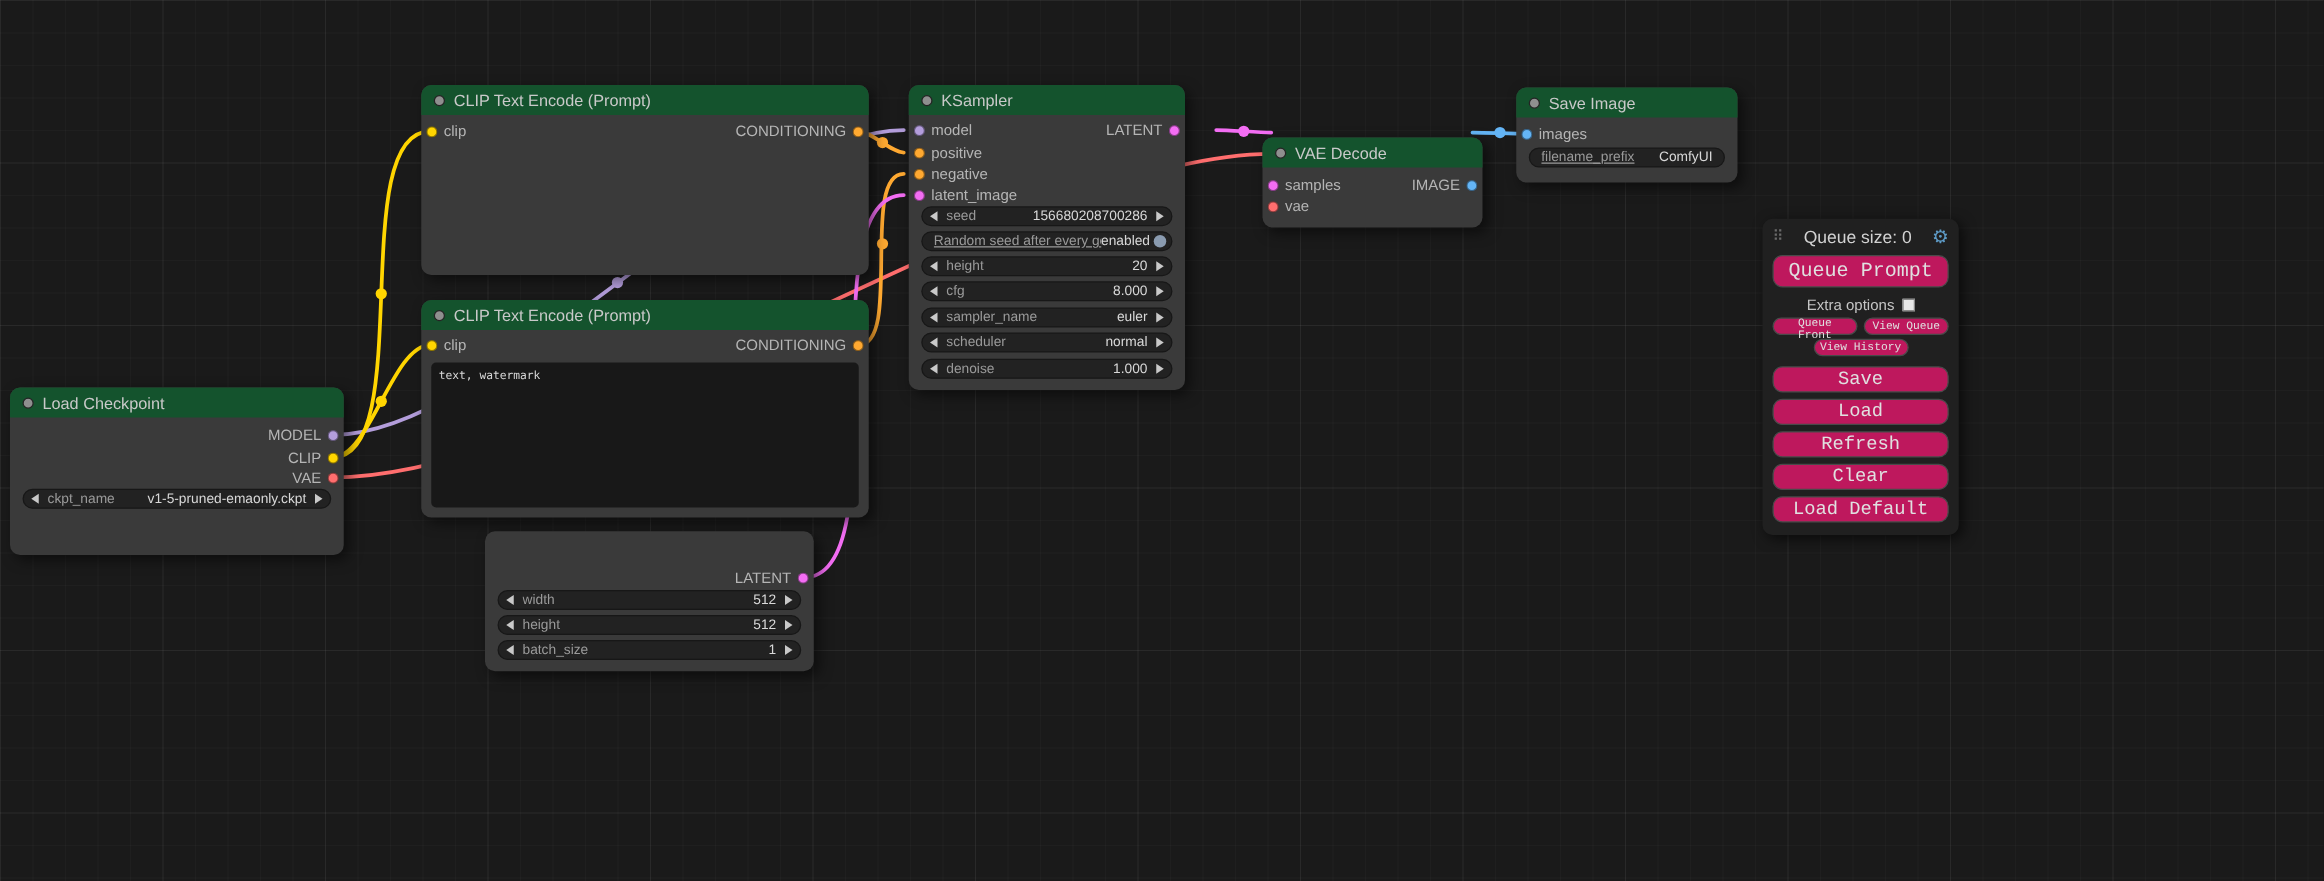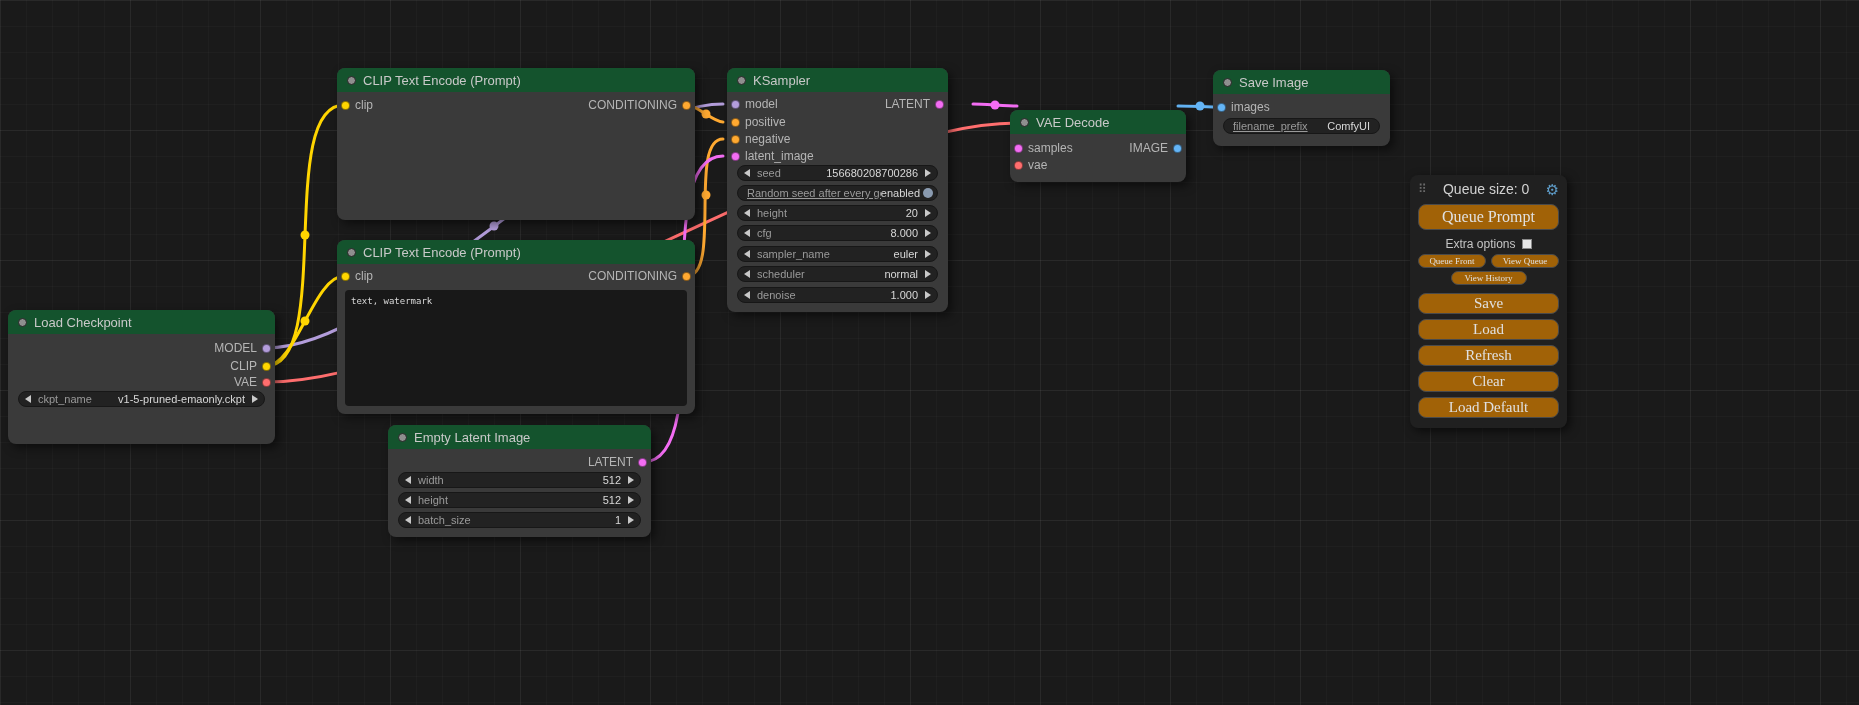--- a/index.html
+++ b/index.html
@@ -46,22 +46,22 @@
             line-height: 1.5; color: #d8d8d8; white-space: pre-wrap; word-wrap: break-word;
             overflow: hidden; cursor: text; }
 
   .menu { position: absolute; z-index: 3; left: 1410px; top: 175px; width: 157px; height: 253px;
           background: #202020; border-radius: 8px; box-shadow: 3px 3px 10px rgba(0,0,0,0.6);
           padding: 5px 8px; color: #cfcfcf; }
   .menu-header { display: flex; align-items: center; justify-content: space-between; height: 18px; margin-bottom: 6px; }
   .queue-size { font-size: 14px; color: #d2d2d2; }
   .drag { color: #6a6a6a; font-size: 12px; cursor: move; line-height: 1; }
   .gear { color: #5e9cc8; font-size: 15px; cursor: pointer; line-height: 1; }
-  .btn { display: block; background: #a16207; border: 1px solid #4a4a4a; border-radius: 8px;
-         color: #e0e0e0; font-family: Liberation Serif, serif; cursor: pointer; }
+  .btn { display: block; background: #be185d; border: 1px solid #4a4a4a; border-radius: 8px;
+         color: #e0e0e0; font-family: Liberation Mono, monospace; cursor: pointer; }
   .btn.big { width: 100%; height: 26px; font-size: 16px; margin-bottom: 6px; }
   .extra { display: flex; align-items: center; justify-content: center; gap: 6px; font-size: 12px;
            color: #c5c5c5; height: 16px; margin-bottom: 2px; }
   .checkbox { width: 10px; height: 10px; background: #e8e8e8; border: 1px solid #8a8a8a; cursor: pointer; }
   .row2 { display: flex; gap: 5px; margin-bottom: 3px; }
   .btn.small { height: 14px; font-size: 9px; border-radius: 7px; padding: 0 4px; flex: 1; line-height: 1; }
   .rowc { display: flex; justify-content: center; margin-bottom: 8px; }
   .rowc .btn.small { flex: none; width: 76px; }
   .btn.med { width: 100%; height: 21px; font-size: 15px; margin-top: 5px; }
 </style>
@@ -141,24 +141,20 @@
       <span>clip</span>
     </div>
     <div class="slot out" style="top:28px">
       <span class="sdot" style="background-color: rgb(255, 169, 49);"></span>
       <span>CONDITIONING</span>
     </div>
     <div class="prompt" style="top:50px; height:116px">text, watermark</div>
   </div>
 
   <div class="node" style="left:388px; top:425px; width:263px; height:112px;">
-    <div class="node-title">
-      <span class="tdot"></span>
-      <span>Empty Latent Image</span>
-    </div>
     <div class="slot out" style="top:29px">
       <span class="sdot" style="background-color: rgb(243, 109, 243);"></span>
       <span>LATENT</span>
     </div>
     <div class="widget" style="top:47px">
       <span class="warr l"></span>
       <span class="wlabel">width</span>
       <span class="wvalue">512</span>
       <span class="warr r"></span>
     </div>

